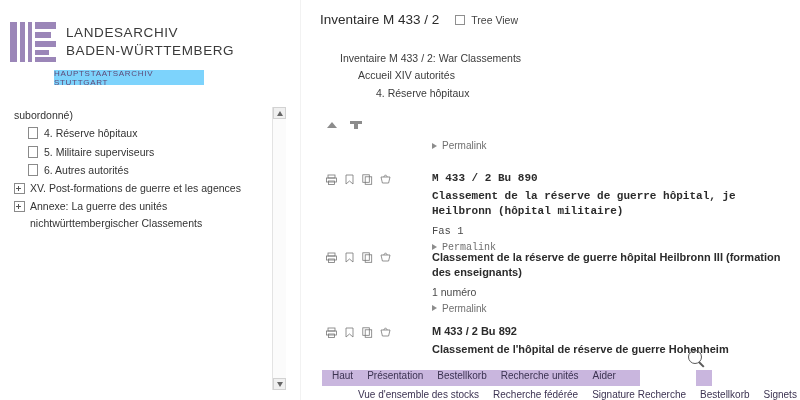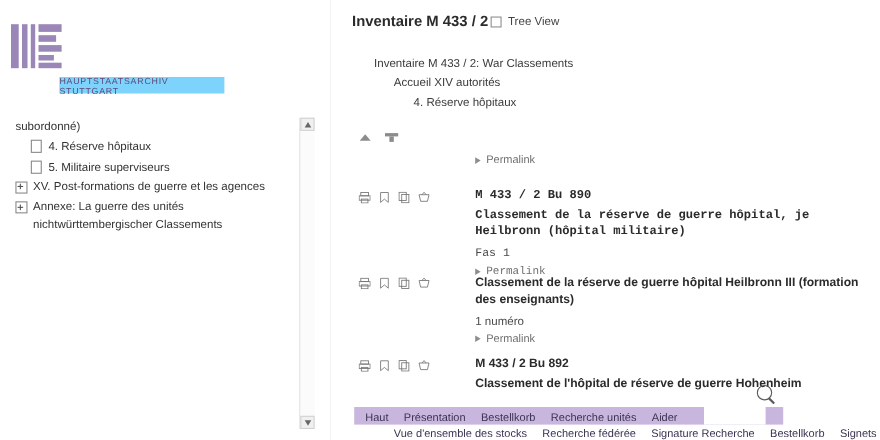--- a/index.html
+++ b/index.html
@@ -186,23 +186,23 @@
   }
   .main-header {
     position: absolute;
     left: 20px;
     top: 12px;
     display: flex;
     align-items: center;
   }
   .main-title {
     font-size: 13.5px;
-    font-weight: bold;
+    font-weight: normal;
     color: #2b2b2b;
-    margin-right: 2px;
+    margin-right: 16px;
   }
   .tree-view-box {
     width: 8px;
     height: 8px;
     border: 1px solid #8f8f8f;
     margin-right: 6px;
     background: #fff;
   }
   .tree-view-label {
     font-size: 10.5px;
@@ -320,21 +320,21 @@
 
   
   .bottom-nav {
     position: absolute;
     left: 322px;
     top: 370px;
     width: 380px;
     height: 16px;
     background: #c9b6de;
     display: flex;
-    align-items: flex-end;
+    align-items: flex-start;
     padding-left: 10px;
     gap: 14px;
   }
   .bottom-nav .item {
     font-size: 10px;
     color: #3c3352;
     white-space: nowrap;
   }
   .bottom-nav-2 {
     position: absolute;
@@ -403,40 +403,48 @@
       <div class="brand-mark">
         <div class="bar b1"></div>
           <div class="bar b2"></div>
           <div class="bar b3"></div>
         <div class="bar b4"></div>
           <div class="bar b5"></div>
           <div class="bar b6"></div>
         <div class="bar b7"></div>
           <div class="bar b8"></div>
       </div>
+      <div class="brand-text">
+        <div class="brand-line1">LANDESARCHIV</div>
+        <div class="brand-line2">BADEN-WÜRTTEMBERG</div>
+      </div>
     </div>
 
     <div class="sub-banner">HAUPTSTAATSARCHIV STUTTGART</div>
 
     <div class="tree">
 
       <div class="tree-row tree-indent-0">
         <span class="tree-label-plain">subordonné)</span>
       </div>
 
       <div class="tree-row tree-indent-1">
         <span class="doc-icon"></span>
         <span class="tree-label-plain">4. Réserve hôpitaux</span>
       </div>
 
       <div class="tree-row tree-indent-1">
         <span class="doc-icon"></span>
         <span class="tree-label-plain">5. Militaire superviseurs</span>
       </div>
 
+      <div class="tree-row tree-indent-1">
+        <span class="doc-icon"></span>
+        <span class="tree-label-plain">6. Autres autorités</span>
+      </div>
 
       <div class="tree-row tree-indent-0">
         <span class="node-toggle plus"></span>
         <span class="tree-label-plain">XV. Post-formations de guerre et les agences</span>
       </div>
 
       <div class="tree-row tree-indent-0 wrap">
         <span class="node-toggle plus"></span>
         <span class="tree-label-plain">Annexe: La guerre des unités nichtwürttembergischer Classements</span>
       </div>

